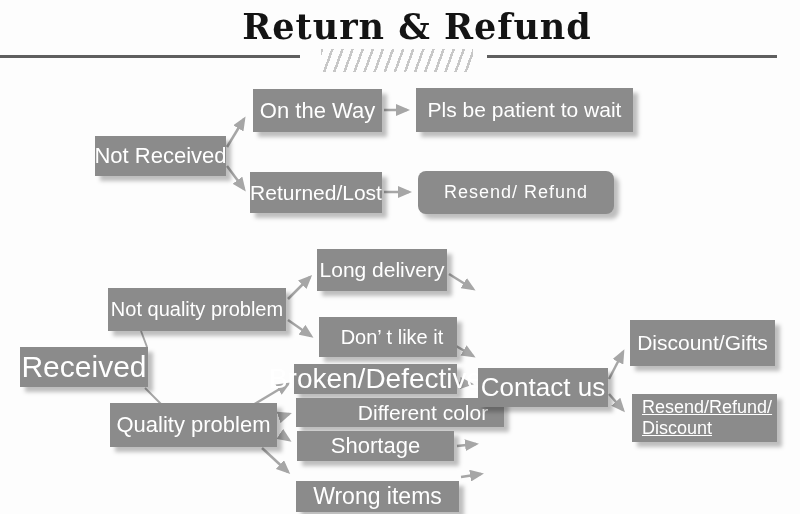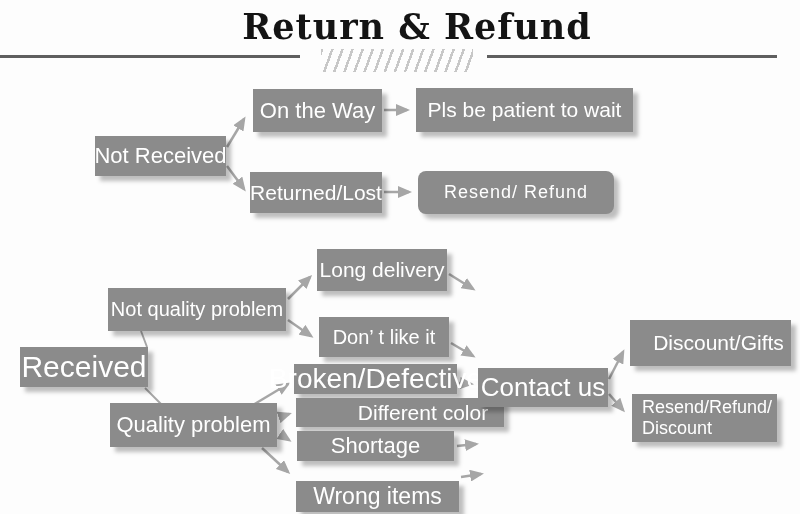--- a/index.html
+++ b/index.html
@@ -26,31 +26,31 @@
     box-shadow:5px 5px 4px rgba(0,0,0,0.25);
   }
   .n-not-received   {left:95px;  top:136px; width:131px; height:40px; font-size:22px;}
   .n-on-the-way     {left:253px; top:89px;  width:129px; height:43px; font-size:22px;}
   .n-returned-lost  {left:250px; top:172px; width:132px; height:41px; font-size:21px;}
   .n-patient        {left:416px; top:88px;  width:217px; height:44px; font-size:21px;}
   .n-resend-refund  {left:418px; top:171px; width:196px; height:43px; font-size:18px; letter-spacing:1px;border-radius:8px;}
   .n-received       {left:20px;  top:347px; width:128px; height:40px; font-size:30px;}
   .n-not-quality    {left:108px; top:288px; width:178px; height:43px; font-size:20px;}
   .n-long-delivery  {left:317px; top:249px; width:130px; height:42px; font-size:21px;}
-  .n-dont-like      {left:319px; top:317px; width:130px; height:40px; font-size:20px;}
+  .n-dont-like      {left:319px; top:317px; width:130px; height:40px; font-size:20px;padding-left:8px;}
   .n-quality        {left:110px; top:403px; width:167px; height:44px; font-size:22px;}
   .n-broken         {left:294px; top:364px; width:163px; height:30px; font-size:28px;}
   .n-different      {left:296px; top:398px; width:162px; height:29px; font-size:21px;padding-left:46px;}
   .n-shortage       {left:297px; top:431px; width:157px; height:30px; font-size:22px;}
   .n-wrong          {left:296px; top:465px; width:163px; height:31px; font-size:23px;margin-top:16px;}
   .n-contact        {left:478px; top:368px; width:130px; height:39px; font-size:26px;}
-  .n-discount-gifts {left:630px; top:320px; width:145px; height:46px; font-size:21px;padding-left:16px;}
+  .n-discount-gifts {left:630px; top:320px; width:145px; height:46px; font-size:21px;}
   .n-rrd            {left:632px; top:394px; width:145px; height:48px; font-size:18px;
                      justify-content:flex-start;padding-left:10px;box-sizing:border-box;
-                     white-space:pre-line;line-height:1.15;}
+                     white-space:pre-line;line-height:1.15;text-decoration:underline;}
 </style>
 </head>
 <body>
 
 <div class="stage">
 
   <div class="title">Return &amp; Refund</div>
 
   <div class="rule rule-left"></div>
   <div class="rule rule-right"></div>

